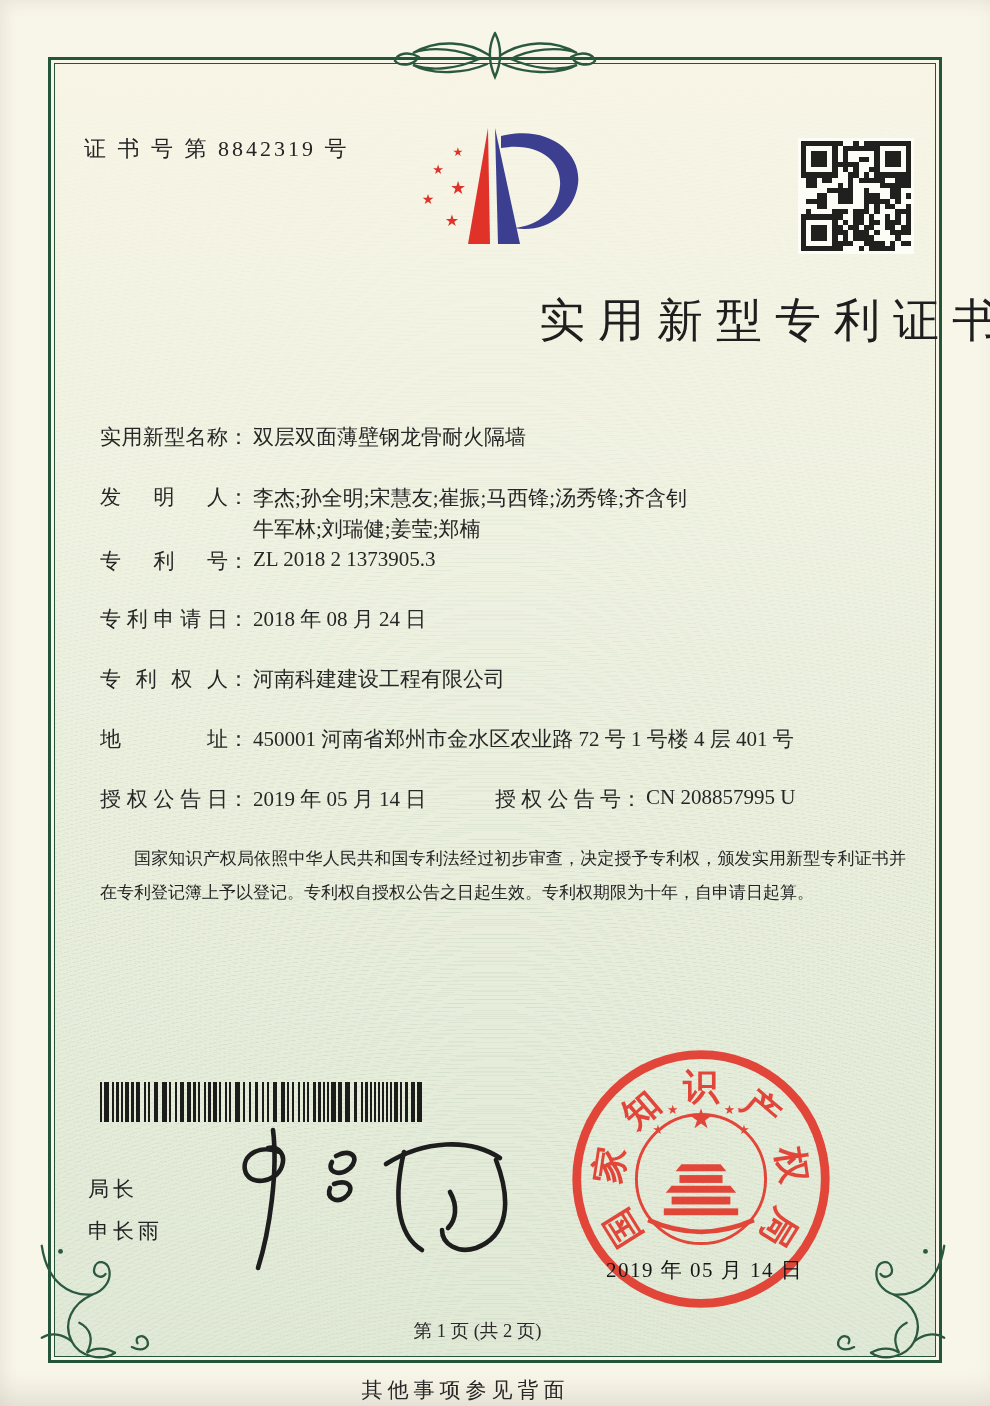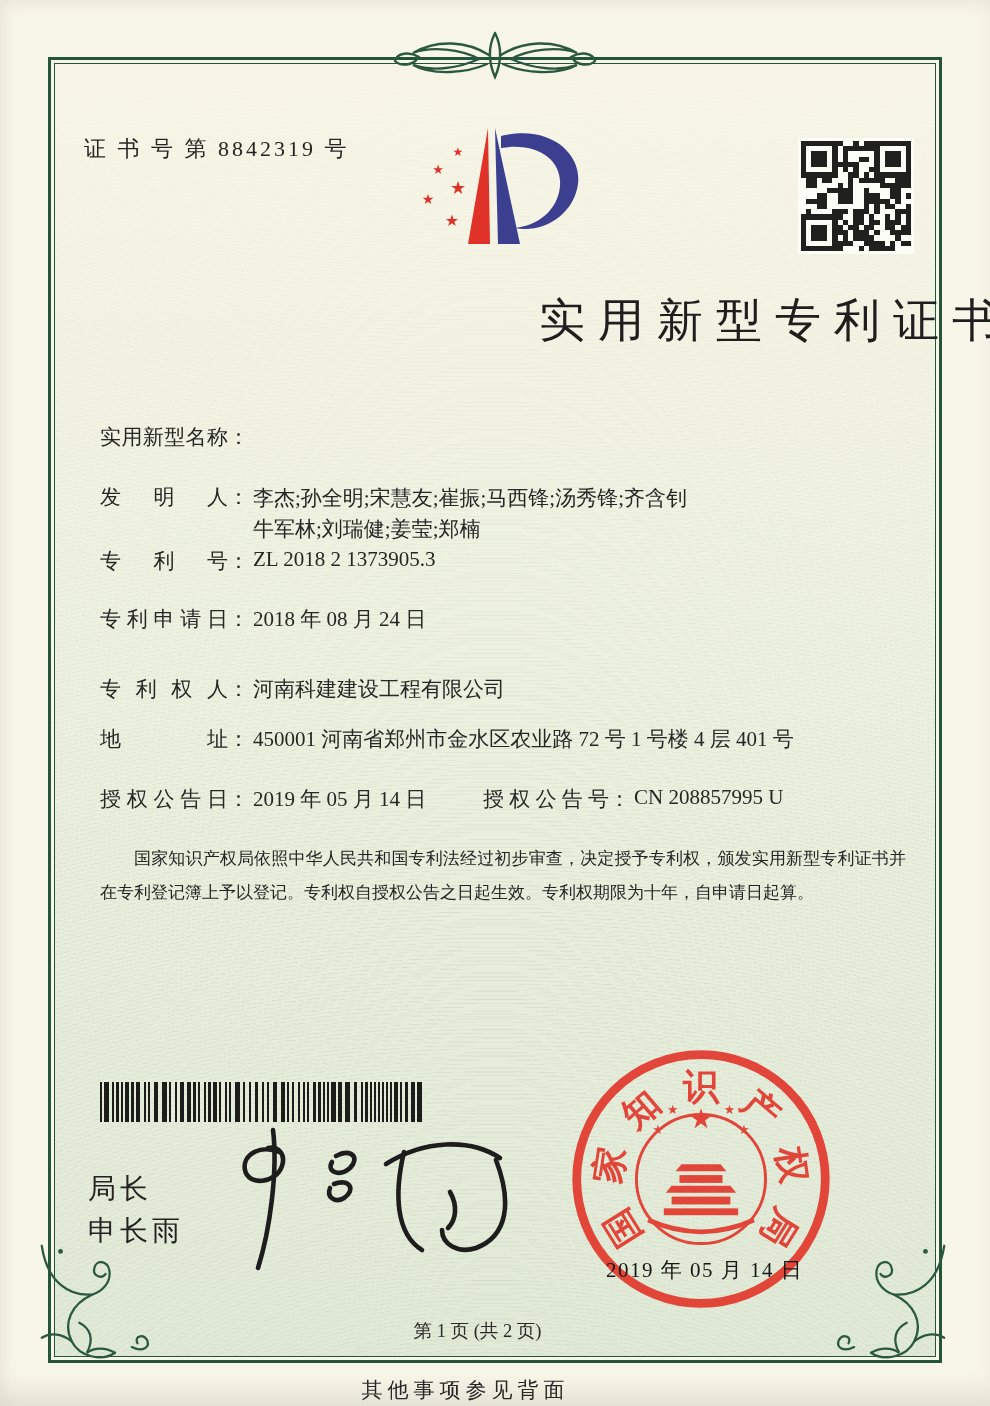--- a/index.html
+++ b/index.html
@@ -44,33 +44,33 @@
     position:absolute;top:290px;left:0;width:100%;text-align:right;
     font-size:46px;font-weight:400;letter-spacing:13px;text-indent:13px;color:#1e1e1e;
   }
 
   .fields{position:absolute;left:100px;top:423px;width:806px;font-size:21px;color:#262626;}
   .frow{position:absolute;left:0;display:flex;white-space:nowrap;}
   .flabel{display:inline-block;width:128px;text-align:justify;text-align-last:justify;}
   .fvalue{margin-left:4px;}
   .fvalue-multi{margin-left:4px;line-height:31px;white-space:normal;}
   .g2{position:absolute;left:383px;display:flex;white-space:nowrap;}
-  .g2 .flabel{width:126px;}
+  .g2 .flabel{width:126px;margin-left:12px;}
 
   .body-text{
     position:absolute;left:100px;top:842px;width:806px;
     font-size:17px;line-height:34px;text-align:justify;color:#242424;
   }
   .body-text p{margin:0;text-indent:2em;}
 
   .barcode{position:absolute;left:100px;top:1082px;width:328px;height:40px;display:flex;align-items:stretch;}
   .bar{background:#1c1c1a;height:100%;flex:none;}
   .gap{flex:none;}
 
-  .director{position:absolute;left:88px;top:1168px;font-size:28px;line-height:42px;letter-spacing:4px;color:#232323;}
+  .director{position:absolute;left:88px;top:1168px;font-size:21px;line-height:42px;letter-spacing:4px;color:#232323;}
   .signature{position:absolute;left:218px;top:1122px;width:300px;height:150px;}
   .signature path{stroke:#1d1d1d;stroke-width:4.6;fill:none;stroke-linecap:round;stroke-linejoin:round;}
 
   .seal{position:absolute;left:564px;top:1042px;width:274px;height:274px;opacity:.93;}
   .seal-arc text{font-size:37px;font-weight:700;font-family:"Liberation Serif",serif;}
   .seal-date{position:absolute;left:606px;top:1256px;font-size:21px;letter-spacing:1.5px;color:#161616;z-index:5;}
 
   .page-num{position:absolute;top:1318px;left:0;width:100%;text-align:center;font-size:18.5px;color:#2a2a2a;transform:translateX(-28px);}
   .footer-note{position:absolute;top:1376px;left:0;width:100%;text-align:center;font-size:21px;letter-spacing:5px;color:#242424;transform:translateX(-40px);}
 </style>
@@ -566,40 +566,41 @@
       <div class="qm"></div>
       <div class="qm"></div>
     </div>
 
   <div class="title">实用新型专利证书</div>
 
   <div class="fields">
     <div class="frow" style="top:0">
       <span class="flabel">实用新型名称</span>
         <span>：</span>
+        <span class="fvalue">双层双面薄壁钢龙骨耐火隔墙</span>
     </div>
     <div class="frow" style="top:60px">
       <span class="flabel">发明人</span>
         <span>：</span>
       <span class="fvalue-multi">
         <div>李杰;孙全明;宋慧友;崔振;马西锋;汤秀锋;齐含钊</div>
         <div>牛军林;刘瑞健;姜莹;郑楠</div>
       </span>
     </div>
     <div class="frow" style="top:124px">
       <span class="flabel">专利号</span>
         <span>：</span>
         <span class="fvalue">ZL 2018 2 1373905.3</span>
     </div>
     <div class="frow" style="top:182px">
       <span class="flabel">专利申请日</span>
         <span>：</span>
         <span class="fvalue">2018 年 08 月 24 日</span>
     </div>
-    <div class="frow" style="top:252px">
+    <div class="frow" style="top:242px">
       <span class="flabel">专利权人</span>
         <span>：</span>
         <span class="fvalue">河南科建建设工程有限公司</span>
     </div>
     <div class="frow" style="top:302px">
       <span class="flabel">地址</span>
         <span>：</span>
         <span class="fvalue">450001 河南省郑州市金水区农业路 72 号 1 号楼 4 层 401 号</span>
     </div>
     <div class="frow" style="top:362px;width:806px;">

